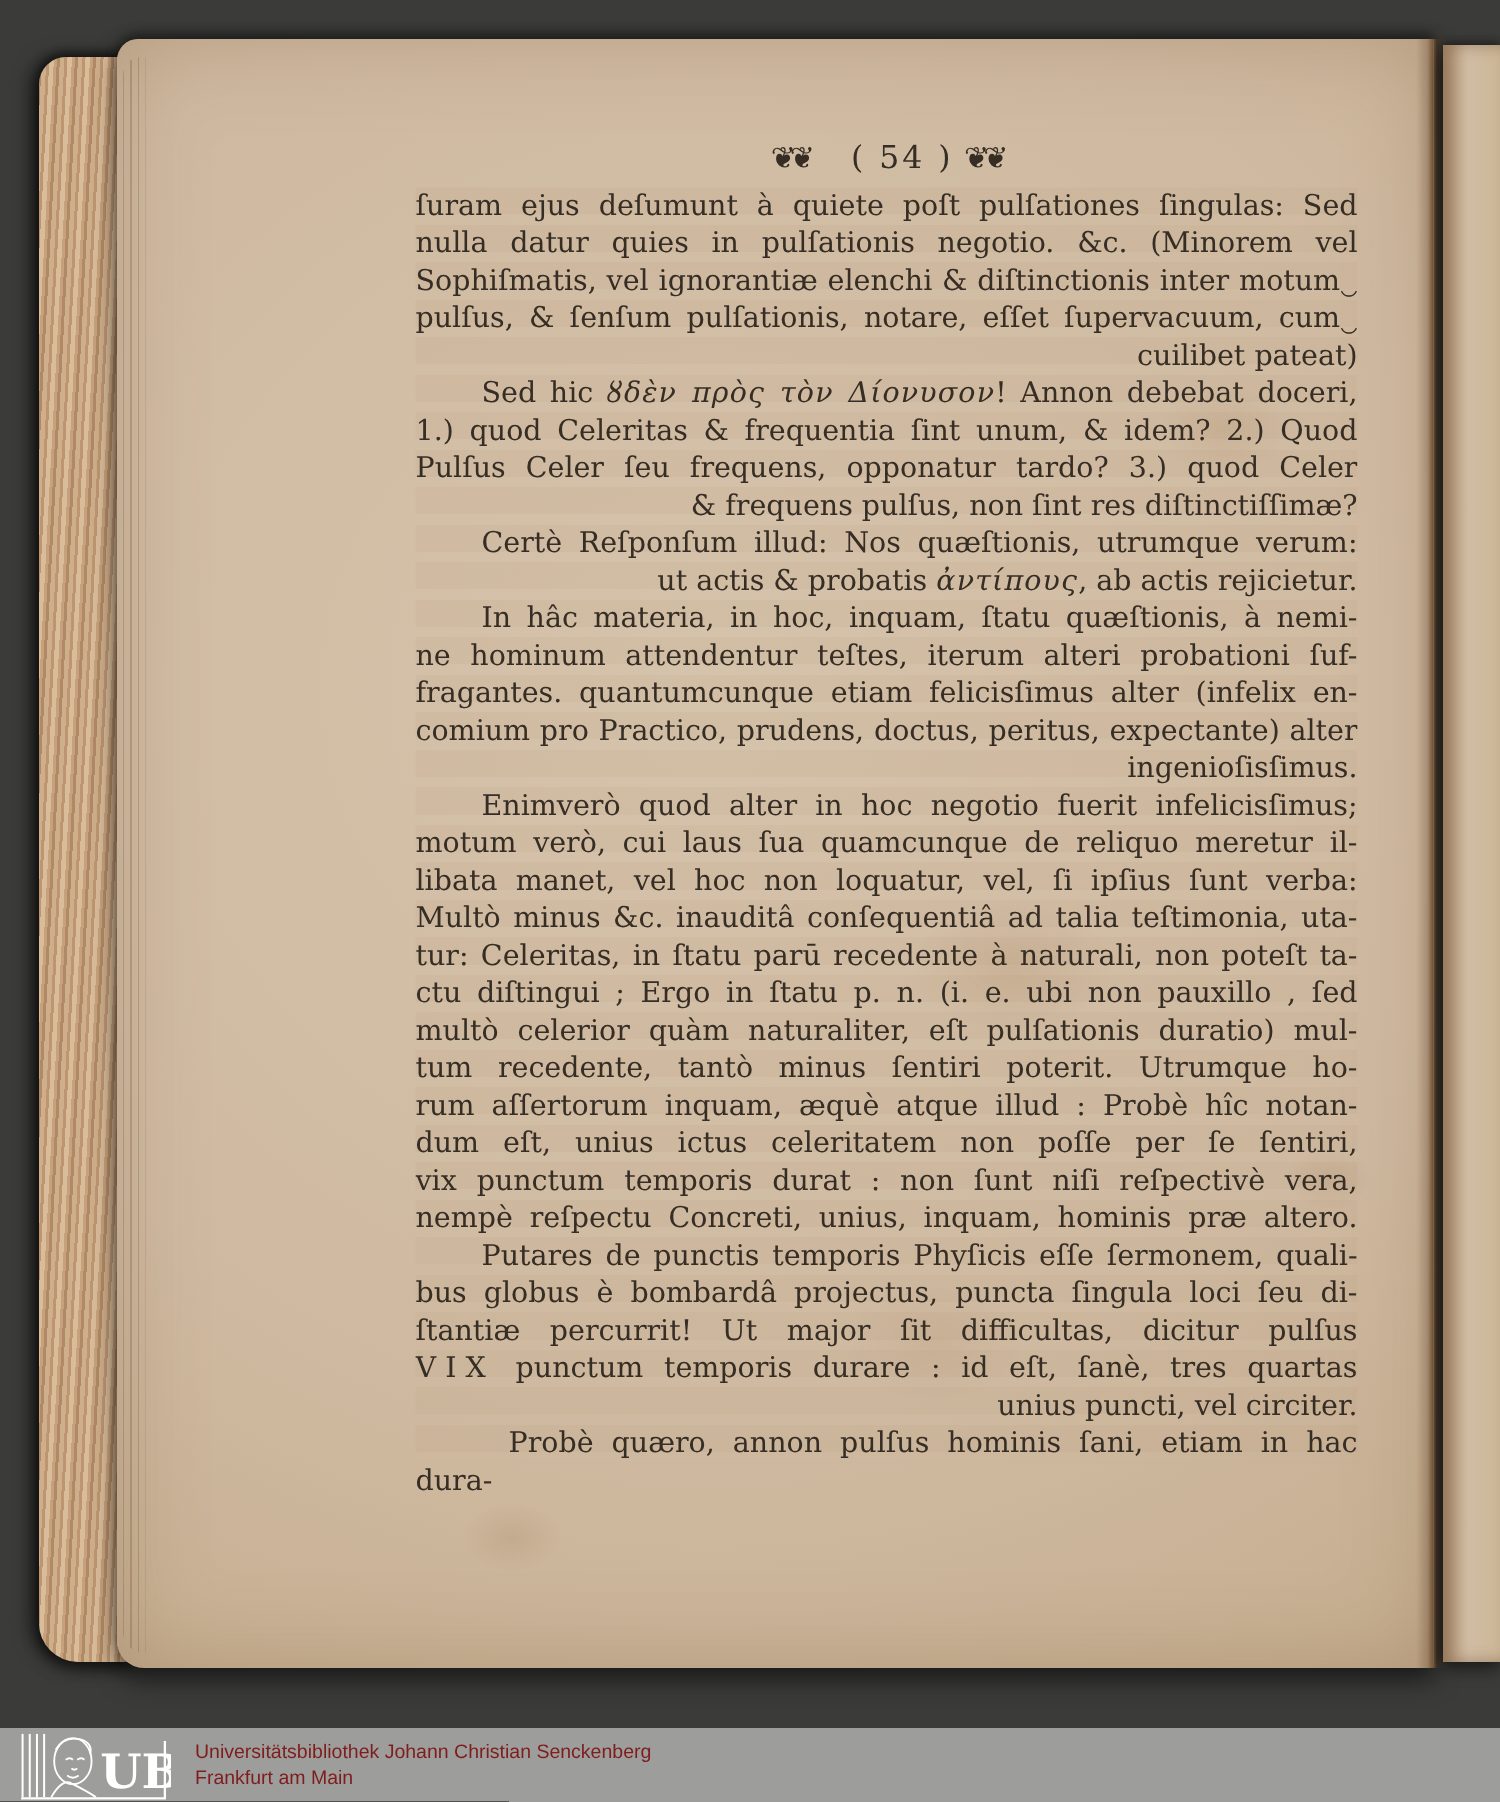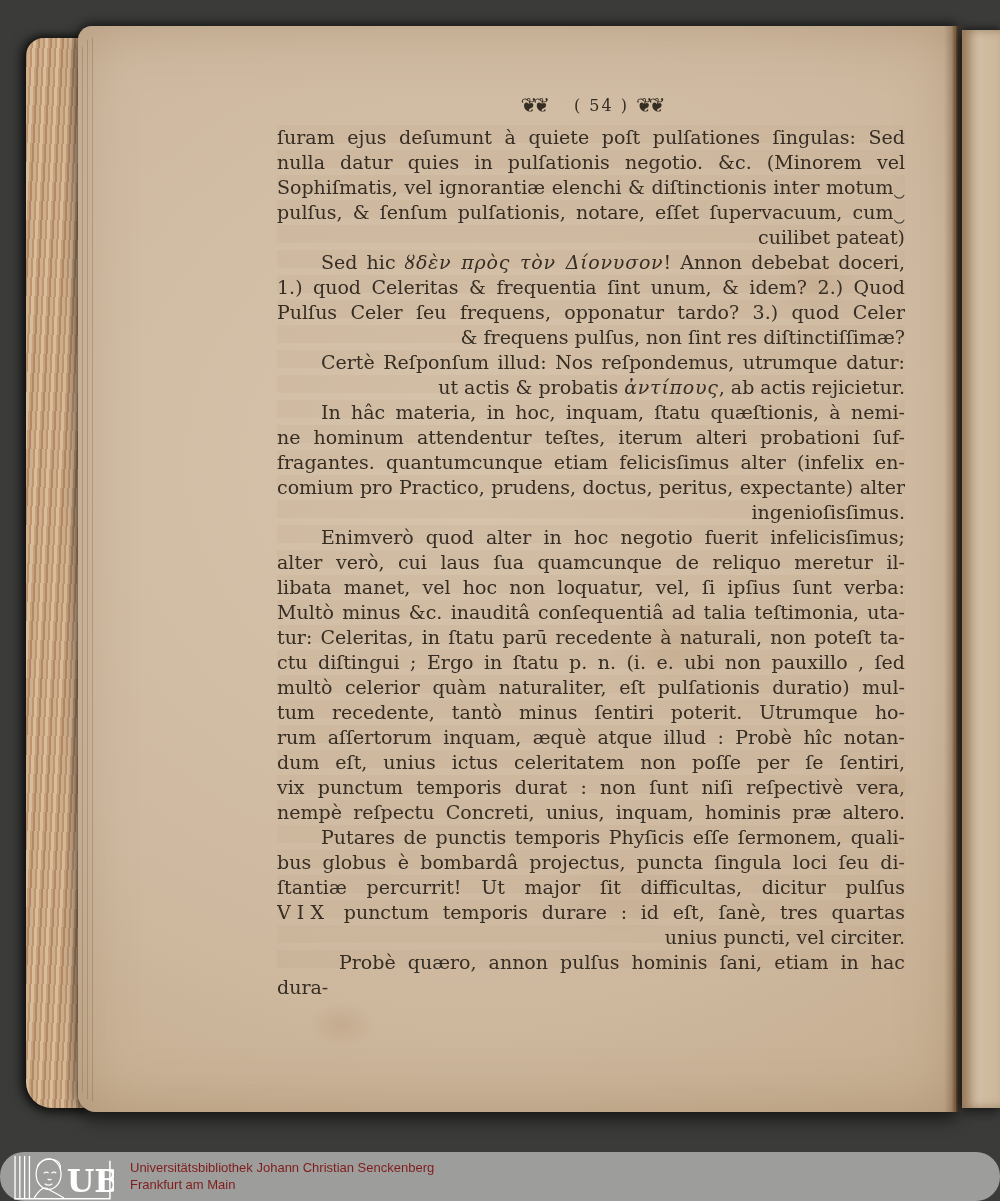--- a/index.html
+++ b/index.html
@@ -50,40 +50,40 @@
   .facing-page{
     position:absolute;left:962px;top:30px;width:38px;height:1078px;
     background:linear-gradient(90deg,#c2a788,#d1bda4 45%,#ccb798);
     box-shadow:inset 7px 0 10px rgba(105,75,45,.5), 0 -3px 6px rgba(0,0,0,.4), 0 5px 10px rgba(0,0,0,.5);
   }
 
   
   .page-content{position:absolute;left:199px;top:62px;width:628px;color:var(--ink);}
   .page-header{display:flex;justify-content:center;align-items:center;gap:7px;height:34px;margin-bottom:3px;}
   .ornament{font-size:20px;letter-spacing:-4px;line-height:1;}
-  .page-number{font-size:16px;letter-spacing:2px;margin-left:21px;}
+  .page-number{font-size:21px;letter-spacing:2px;margin-left:21px;}
 
   .text-block{
     background:repeating-linear-gradient(180deg,rgba(148,110,74,.06) 0 18px,transparent 18px 25px);
   }
   .tl{height:25px;line-height:25px;overflow:hidden;font-size:19px;text-align:justify;}
   .a-j{text-align-last:justify;}
   .a-l{text-align:right;text-align-last:auto;}
   .a-r{text-align:left;text-align-last:auto;}
   .ind-1{padding-left:44px;}
   .ind-2{padding-left:62px;}
   .it{}
   .gk{font-style:italic;letter-spacing:.04em;}
   .spz{letter-spacing:.32em;}
   .catchword-line{margin-top:0;}
 
   
   .footer-bar{
     position:absolute;left:0;top:1152px;width:1000px;height:49px;
-    background:var(--bar);display:flex;align-items:center;border-radius:24px;
+    background:var(--bar);display:flex;align-items:center;
   }
   .ub-logo{margin-left:10px;width:104px;height:46px;flex:0 0 auto;}
   .footer-text{margin-left:16px;color:#7f1d1d;font-family:"Liberation Sans",sans-serif;font-size:13px;line-height:1.28;}
 </style>
 </head>
 <body>
 
 <div class="scan-area">
   <div class="edge-stack"></div>
 
@@ -97,29 +97,29 @@
       <div class="text-block" id="text-block">
           <div class="tl a-j ind-0"><span>ſuram ejus deſumunt à </span><span class="it">quiete</span><span> poſt pulſationes ſingulas: Sed</span></div>
           <div class="tl a-j ind-0"><span>nulla datur </span><span class="it">quies</span><span> in pulſationis negotio. &amp;c.  (Minorem vel</span></div>
           <div class="tl a-j ind-0"><span class="it">Sophiſmatis</span><span>, vel </span><span class="it">ignorantiæ elenchi &amp; diſtinctionis</span><span> inter </span><span class="it">motum‿</span></div>
           <div class="tl a-j ind-0"><span>pulſus, &amp; </span><span class="it">ſenſum</span><span> pulſationis, notare, eſſet ſupervacuum, cum‿</span></div>
           <div class="tl a-l ind-0"><span>cuilibet pateat)</span></div>
           <div class="tl a-j ind-1"><span>Sed hic </span><span class="gk">ȣδὲν πρὸς τὸν Δίονυσον</span><span>!  Annon debebat doceri,</span></div>
           <div class="tl a-j ind-0"><span>1.) quod Celeritas &amp; frequentia ſint </span><span class="it">unum</span><span>, &amp; </span><span class="it">idem?</span><span>  2.) Quod</span></div>
           <div class="tl a-j ind-0"><span>Pulſus Celer </span><span class="it">ſeu</span><span> frequens, opponatur </span><span class="it">tardo?</span><span> 3.) quod Celer</span></div>
           <div class="tl a-l ind-0"><span>&amp; frequens pulſus, non ſint res </span><span class="it">diſtinctiſſimæ?</span></div>
-          <div class="tl a-j ind-1"><span>Certè Reſponſum illud: </span><span class="it">Nos reſpondemus, utrumque datur:</span></div>
+          <div class="tl a-j ind-1"><span>Certè Reſponſum illud: </span><span class="it">Nos quæſtionis, utrumque verum:</span></div>
           <div class="tl a-l ind-0"><span>ut actis &amp; probatis </span><span class="gk">ἀντίπους</span><span>, ab actis rejicietur.</span></div>
           <div class="tl a-j ind-1"><span>In hâc materia, in hoc, inquam, ſtatu quæſtionis, à nemi-</span></div>
           <div class="tl a-j ind-0"><span>ne hominum attendentur </span><span class="it">teſtes</span><span>, iterum alteri probationi ſuf-</span></div>
           <div class="tl a-j ind-0"><span>fragantes. quantumcunque etiam </span><span class="it">felicisſimus</span><span> alter (infelix en-</span></div>
           <div class="tl a-j ind-0"><span>comium pro Practico, </span><span class="it">prudens, doctus, peritus</span><span>, expectante) alter</span></div>
           <div class="tl a-l ind-0"><span class="it">ingenioſisſimus</span><span>.</span></div>
           <div class="tl a-j ind-1"><span>Enimverò quod alter in hoc negotio fuerit </span><span class="it">infelicisſimus</span><span>;</span></div>
-          <div class="tl a-j ind-0"><span>alter verò, cui laus ſua quamcunque de reliquo meretur il-</span></div>
+          <div class="tl a-j ind-0"><span>motum verò, cui laus ſua quamcunque de reliquo meretur il-</span></div>
           <div class="tl a-j ind-0"><span>libata manet, vel hoc non loquatur, vel, ſi ipſius ſunt verba:</span></div>
           <div class="tl a-j ind-0"><span class="it">Multò minus</span><span> &amp;c. inauditâ conſequentiâ ad talia teſtimonia, uta-</span></div>
           <div class="tl a-j ind-0"><span>tur: </span><span class="it">Celeritas</span><span>, in ſtatu </span><span class="it">parū</span><span> recedente à naturali, non poteſt ta-</span></div>
           <div class="tl a-j ind-0"><span>ctu diſtingui ; Ergo in ſtatu p. n. (i. e. ubi non </span><span class="it">pauxillo</span><span> , ſed</span></div>
           <div class="tl a-j ind-0"><span class="it">multò</span><span> celerior quàm naturaliter, eſt pulſationis duratio) </span><span class="it">mul-</span></div>
           <div class="tl a-j ind-0"><span class="it">tum</span><span> recedente, </span><span class="it">tantò minus</span><span> ſentiri poterit.   Utrumque ho-</span></div>
           <div class="tl a-j ind-0"><span>rum aſſertorum inquam, æquè atque illud : </span><span class="it">Probè hîc notan-</span></div>
           <div class="tl a-j ind-0"><span class="it">dum eſt, unius ictus celeritatem non poſſe per ſe ſentiri</span><span>, quoniam</span></div>
           <div class="tl a-j ind-0"><span class="it">vix</span><span> punctum temporis durat : non ſunt niſi </span><span class="it">reſpectivè</span><span> vera,</span></div>
           <div class="tl a-j ind-0"><span>nempè reſpectu </span><span class="it">Concreti</span><span>, unius, inquam, hominis præ altero.</span></div>

